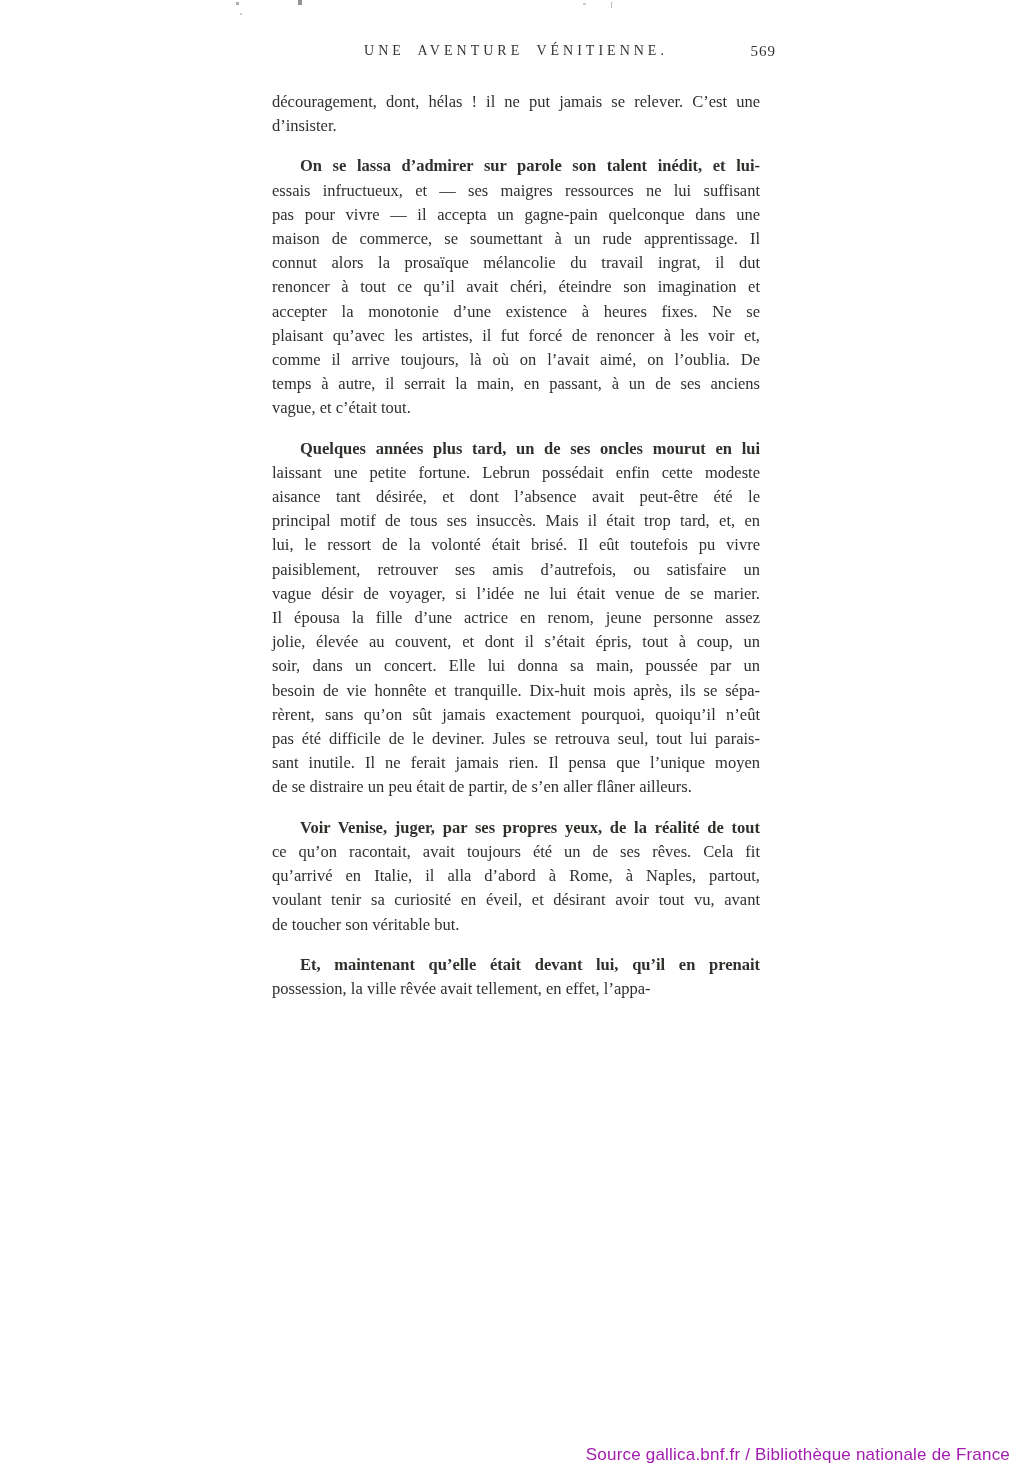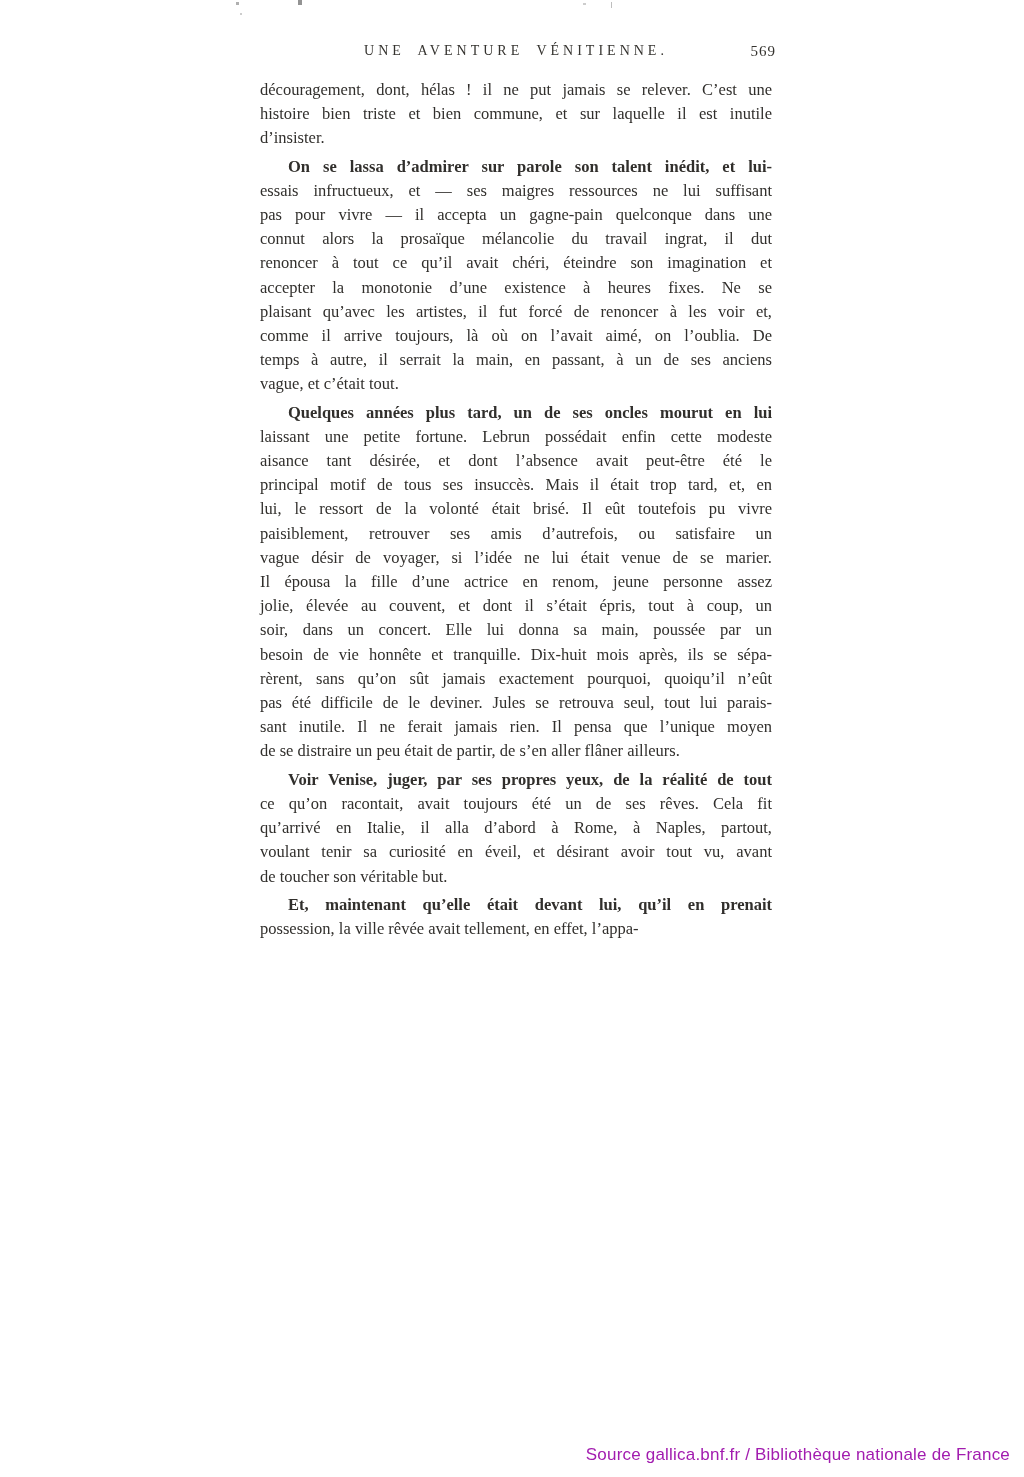--- a/index.html
+++ b/index.html
@@ -51,21 +51,21 @@
 
   .text-column {
     position: absolute;
     top: 74px;
     left: 256px;
     width: 520px;
     color: #312f2c;
     font-size: 16.5px;
     line-height: 24.2px;
   }
-  .paragraph { margin: 4px; }
+  .paragraph { margin: 16px; }
   .line {
     text-align: justify;
     text-align-last: justify;
     white-space: normal;
   }
   .line.last { text-align-last: left; }
   .line.indent { padding-left: 28px; font-weight: bold; }
 
   .footer-credit {
     position: absolute;
@@ -89,27 +89,27 @@
   <span class="speck s5"></span>
 
   <div class="running-head">
     <span class="running-title">UNE AVENTURE VÉNITIENNE.</span>
     <span class="page-number">569</span>
   </div>
 
   <div class="text-column">
       <div class="paragraph">
         <div class="line">découragement, dont, hélas ! il ne put jamais se relever. C’est une</div>
-        <div class="line">histoire bien triste et bien commune, et sur laquelle il est inutile</div>
         <div class="line last">d’insister.</div>
       </div>
       <div class="paragraph">
         <div class="line indent">On se lassa d’admirer sur parole son talent inédit, et lui-</div>
         <div class="line">essais infructueux, et — ses maigres ressources ne lui suffisant</div>
         <div class="line">pas pour vivre — il accepta un gagne-pain quelconque dans une</div>
+        <div class="line">maison de commerce, se soumettant à un rude apprentissage. Il</div>
         <div class="line">connut alors la prosaïque mélancolie du travail ingrat, il dut</div>
         <div class="line">renoncer à tout ce qu’il avait chéri, éteindre son imagination et</div>
         <div class="line">accepter la monotonie d’une existence à heures fixes. Ne se</div>
         <div class="line">plaisant qu’avec les artistes, il fut forcé de renoncer à les voir et,</div>
         <div class="line">comme il arrive toujours, là où on l’avait aimé, on l’oublia. De</div>
         <div class="line">temps à autre, il serrait la main, en passant, à un de ses anciens</div>
         <div class="line last">vague, et c’était tout.</div>
       </div>
       <div class="paragraph">
         <div class="line indent">Quelques années plus tard, un de ses oncles mourut en lui</div>

